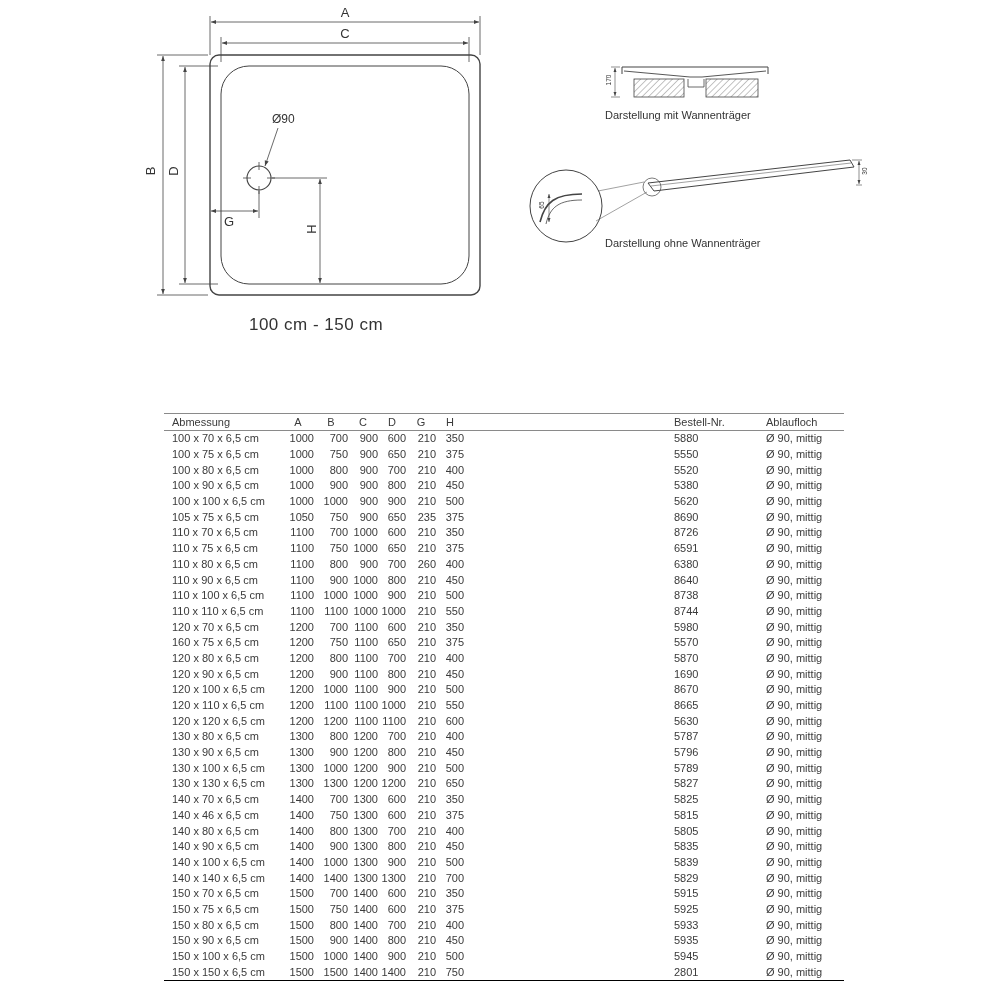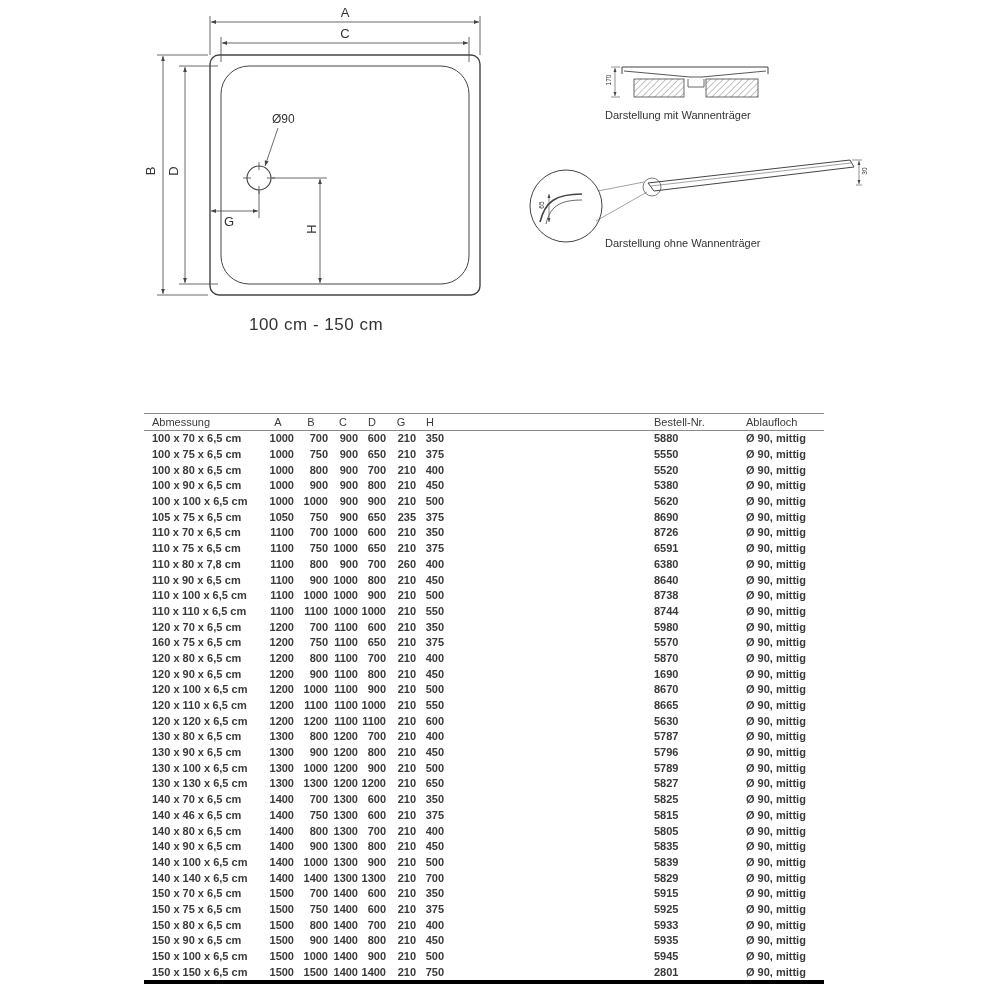--- a/index.html
+++ b/index.html
@@ -8,28 +8,28 @@
   .page { position:relative; width:1000px; height:1000px; background:#fff; overflow:hidden; }
 
   .drawing-svg { position:absolute; left:0; top:0; }
   .drawing-svg text { font-family:"Liberation Sans", sans-serif; fill:#333; }
   .dim-label { font-size:13px; }
   .tiny-dim  { font-size:6.5px; }
   .drain-label { font-size:12px; }
   .caption { font-size:11px; fill:#2e2e2e; }
   .size-range { font-size:17px; fill:#2e2e2e; letter-spacing:0.5px; }
 
-  .dim-table { position:absolute; left:144px; top:413px; width:680px; font-size:11px; color:#3a3a3a; }
+  .dim-table { position:absolute; left:164px; top:413px; width:680px; font-size:11px; color:#3a3a3a; }
   .thead-row, .trow {
     display:grid;
     grid-template-columns:118px 32px 34px 30px 28px 30px 28px 1fr 78px;
     align-items:center;
   }
   .thead-row { height:18px; border-top:1px solid #8a8a8a; border-bottom:1px solid #8a8a8a; }
-  .tbody { border-bottom:4px solid #000000;font-weight:bold; }
+  .tbody { border-bottom:1px solid #000000; }
   .trow { height:15.7px; }
   .cell, .hcell { white-space:nowrap; line-height:1; }
   .c0, .hc0 { padding-left:8px; }
   .c1,.c2,.c3,.c4,.c5,.c6 { text-align:right; }
   .hc1,.hc2,.hc3,.hc4,.hc5,.hc6 { text-align:center; }
   .c7, .hc7 { padding-left:210px; }
 </style>
 </head>
 <body>
 
@@ -234,21 +234,21 @@
           <div class="cell c1">1100</div>
           <div class="cell c2">750</div>
           <div class="cell c3">1000</div>
           <div class="cell c4">650</div>
           <div class="cell c5">210</div>
           <div class="cell c6">375</div>
           <div class="cell c7">6591</div>
           <div class="cell c8">Ø 90, mittig</div>
         </div>
         <div class="trow">
-          <div class="cell c0">110 x 80 x 7,8 cm</div>
+          <div class="cell c0">110 x 80 x 6,5 cm</div>
           <div class="cell c1">1100</div>
           <div class="cell c2">800</div>
           <div class="cell c3">900</div>
           <div class="cell c4">700</div>
           <div class="cell c5">260</div>
           <div class="cell c6">400</div>
           <div class="cell c7">6380</div>
           <div class="cell c8">Ø 90, mittig</div>
         </div>
         <div class="trow">

